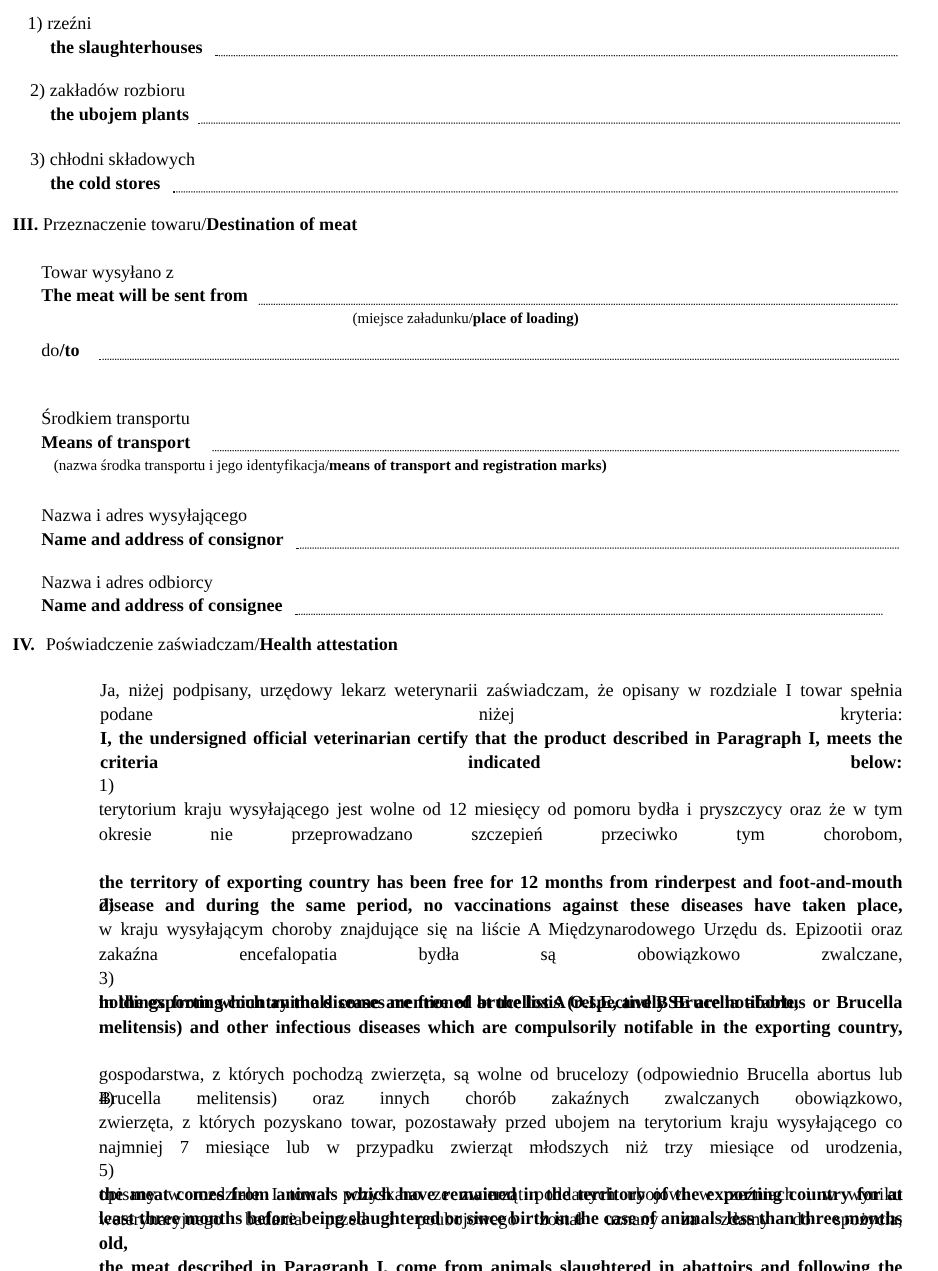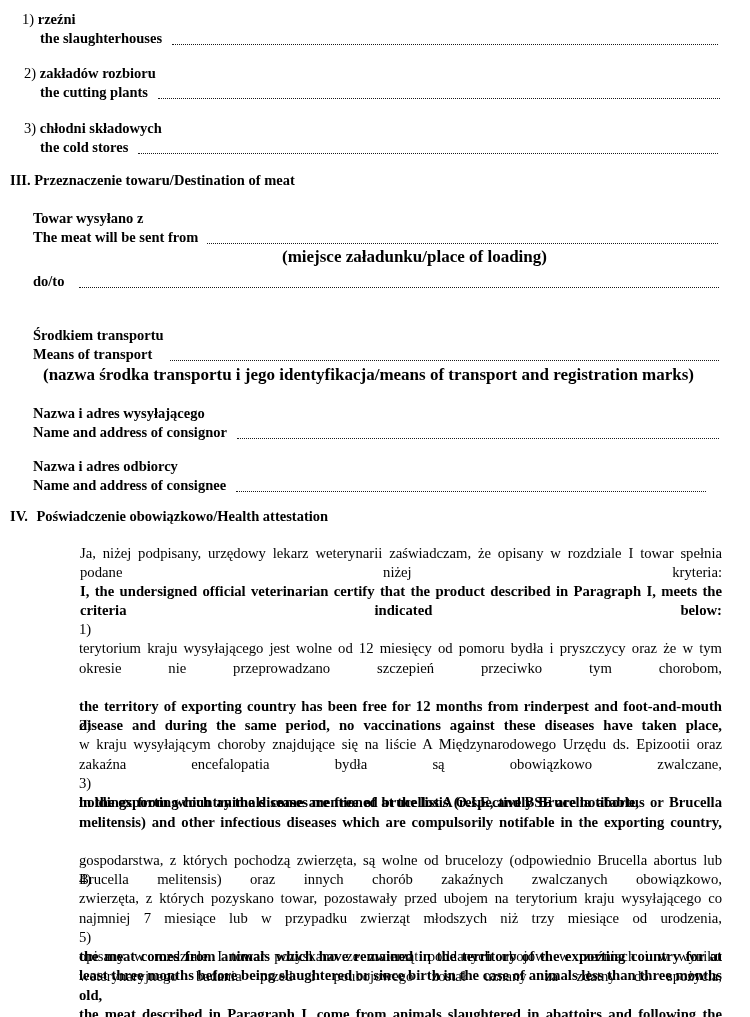--- a/index.html
+++ b/index.html
@@ -18,21 +18,21 @@
   }
 
   .page {
     position: absolute;
     left: 0; top: 0;
     width: 750px;
     height: 1017px;
   }
 
   
-  .pl { font-weight: bold; }
+  .pl { font-weight: normal; }
   .en { font-weight: bold; }
 
   .row {
     position: absolute;
     font-size: 14.5px;
     line-height: 19px;
     white-space: nowrap;
   }
   .leader-solo {
     position: absolute;
@@ -82,21 +82,21 @@
   .listitem .content .blk:after,
   .para:after {
     content: "";
     display: inline-block;
     width: 100%;
   }
   .nojust:after { display: none !important; }
 
   .centered {
     position: absolute;
-    font-size: 17px;
+    font-size: 12px;
     white-space: nowrap;
   }
 </style>
 </head>
 <body>
 
 <div class="page">
 
   <div class="row" style="left:22px; top:10px;">
     <span>1)</span>
@@ -105,21 +105,21 @@
   <div class="row" style="left:40px; top:29px;text-align:right;">
     <span class="en">the slaughterhouses</span>
   </div>
   <div class="leader-solo" style="left:172px; top:44px; width:546px;"></div>
 
   <div class="row" style="left:24px; top:64px;">
     <span>2)</span>
     <span class="pl">zakładów rozbioru</span>
   </div>
   <div class="row" style="left:40px; top:83px;">
-    <span class="en">the cutting plants</span>
+    <span class="en">the ubojem plants</span>
   </div>
   <div class="leader-solo" style="left:158px; top:98px; width:562px;"></div>
 
   <div class="row" style="left:24px; top:119px;">
     <span>3)</span>
     <span class="pl">chłodni składowych</span>
   </div>
   <div class="row" style="left:40px; top:138px;">
     <span class="en">the cold stores</span>
   </div>
@@ -168,21 +168,21 @@
   <div class="row" style="left:33px; top:457px;">
     <span class="pl">Nazwa i adres odbiorcy</span>
   </div>
   <div class="row" style="left:33px; top:476px;">
     <span class="en">Name and address of consignee</span>
   </div>
   <div class="leader-solo" style="left:236px; top:491px; width:470px;"></div>
 
   <div class="sect-head" style="left:10px; top:508px;">
     <span class="num">IV.</span>
-    <span class="pl" style="margin-left:5px;">Poświadczenie obowiązkowo/</span><span class="en">Health attestation</span>
+    <span class="pl" style="margin-left:5px;">Poświadczenie zaświadczam/</span><span class="en">Health attestation</span>
   </div>
 
   <div class="para bold" style="left:80px; top:582px; width:642px;">I, the undersigned official veterinarian certify that the product described in Paragraph I, meets the criteria indicated below:</div>
 
   <div class="para" style="left:80px; top:544px; width:642px;">Ja, niżej podpisany, urzędowy lekarz weterynarii zaświadczam, że opisany w rozdziale I towar spełnia podane niżej kryteria:</div>
 
   <div class="listitem" style="left:79px; top:620px; width:643px;">
     <span class="marker">1)</span>
     <span class="content">
       <span class="blk">terytorium kraju wysyłającego jest wolne od 12 miesięcy od pomoru bydła i pryszczycy oraz że w tym okresie nie przeprowadzano szczepień przeciwko tym chorobom,</span>

